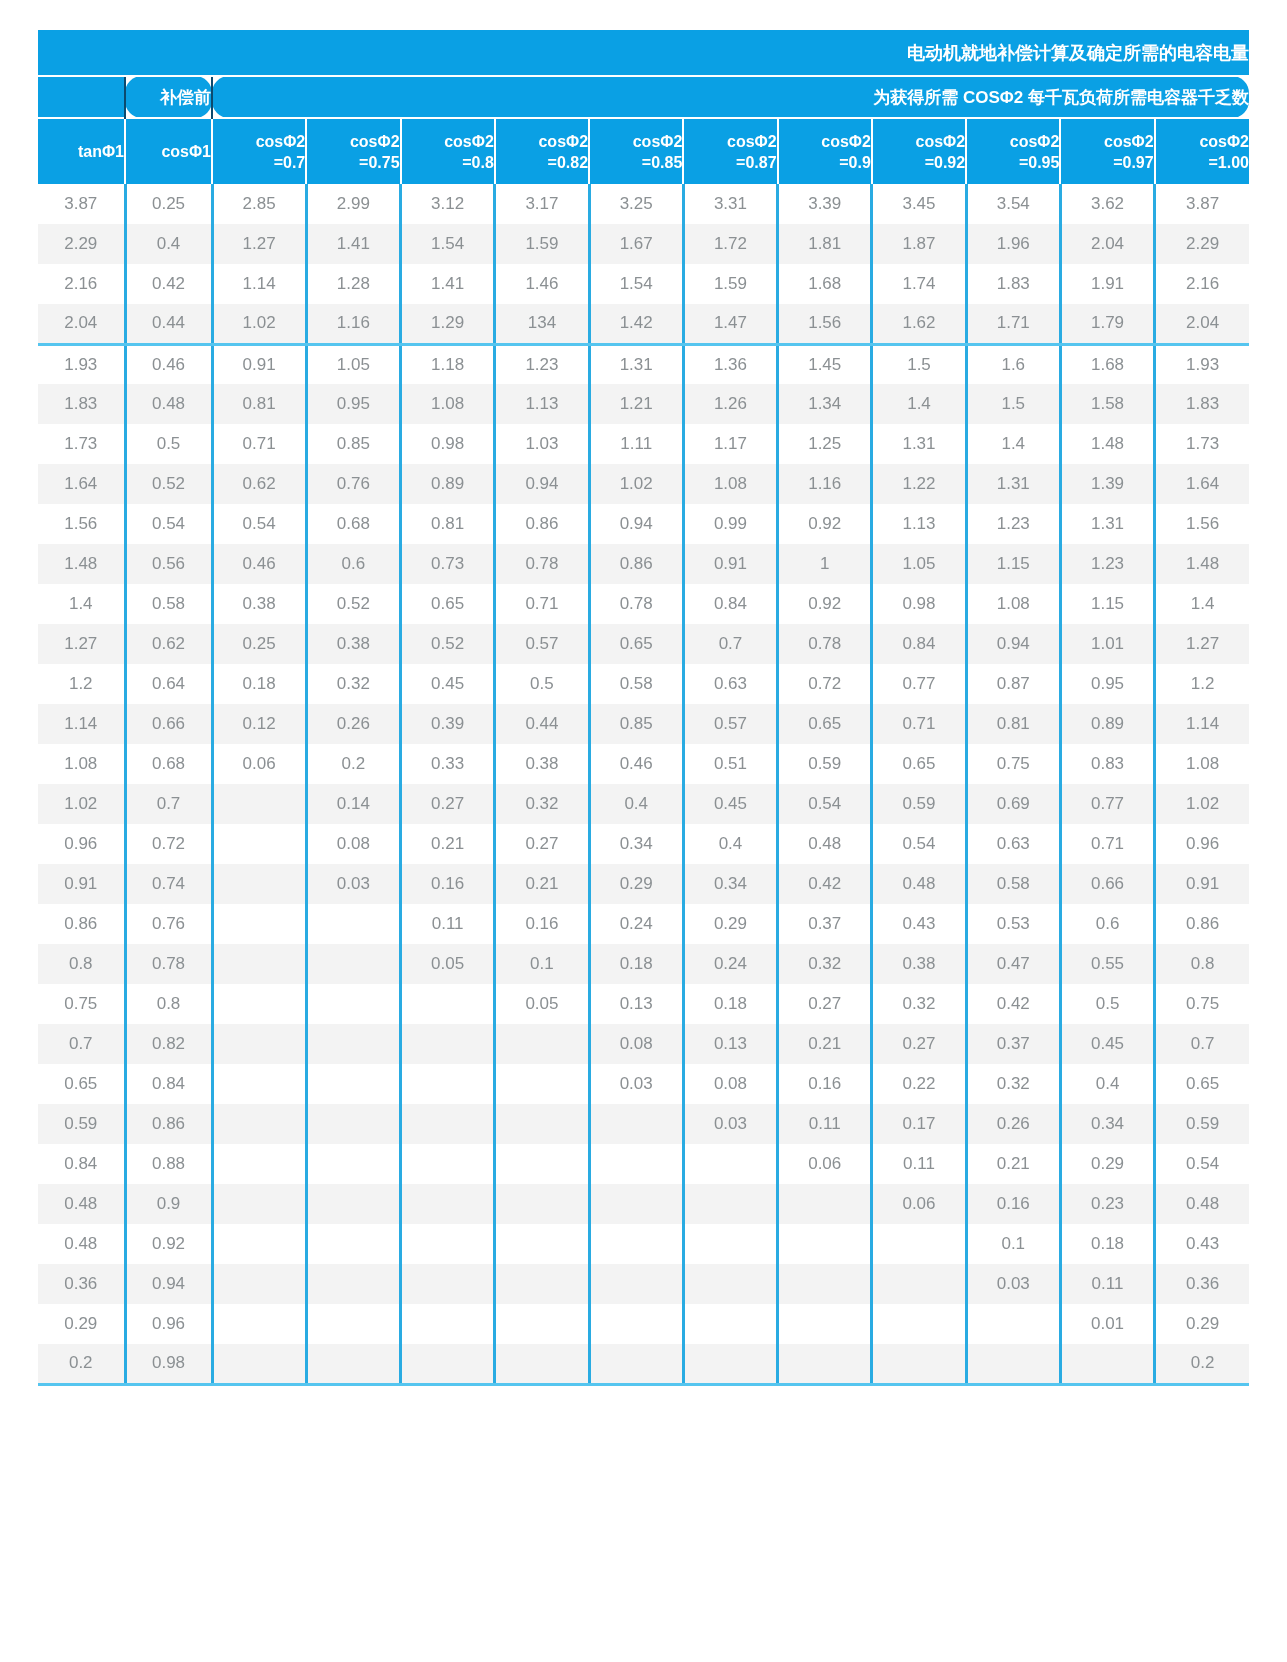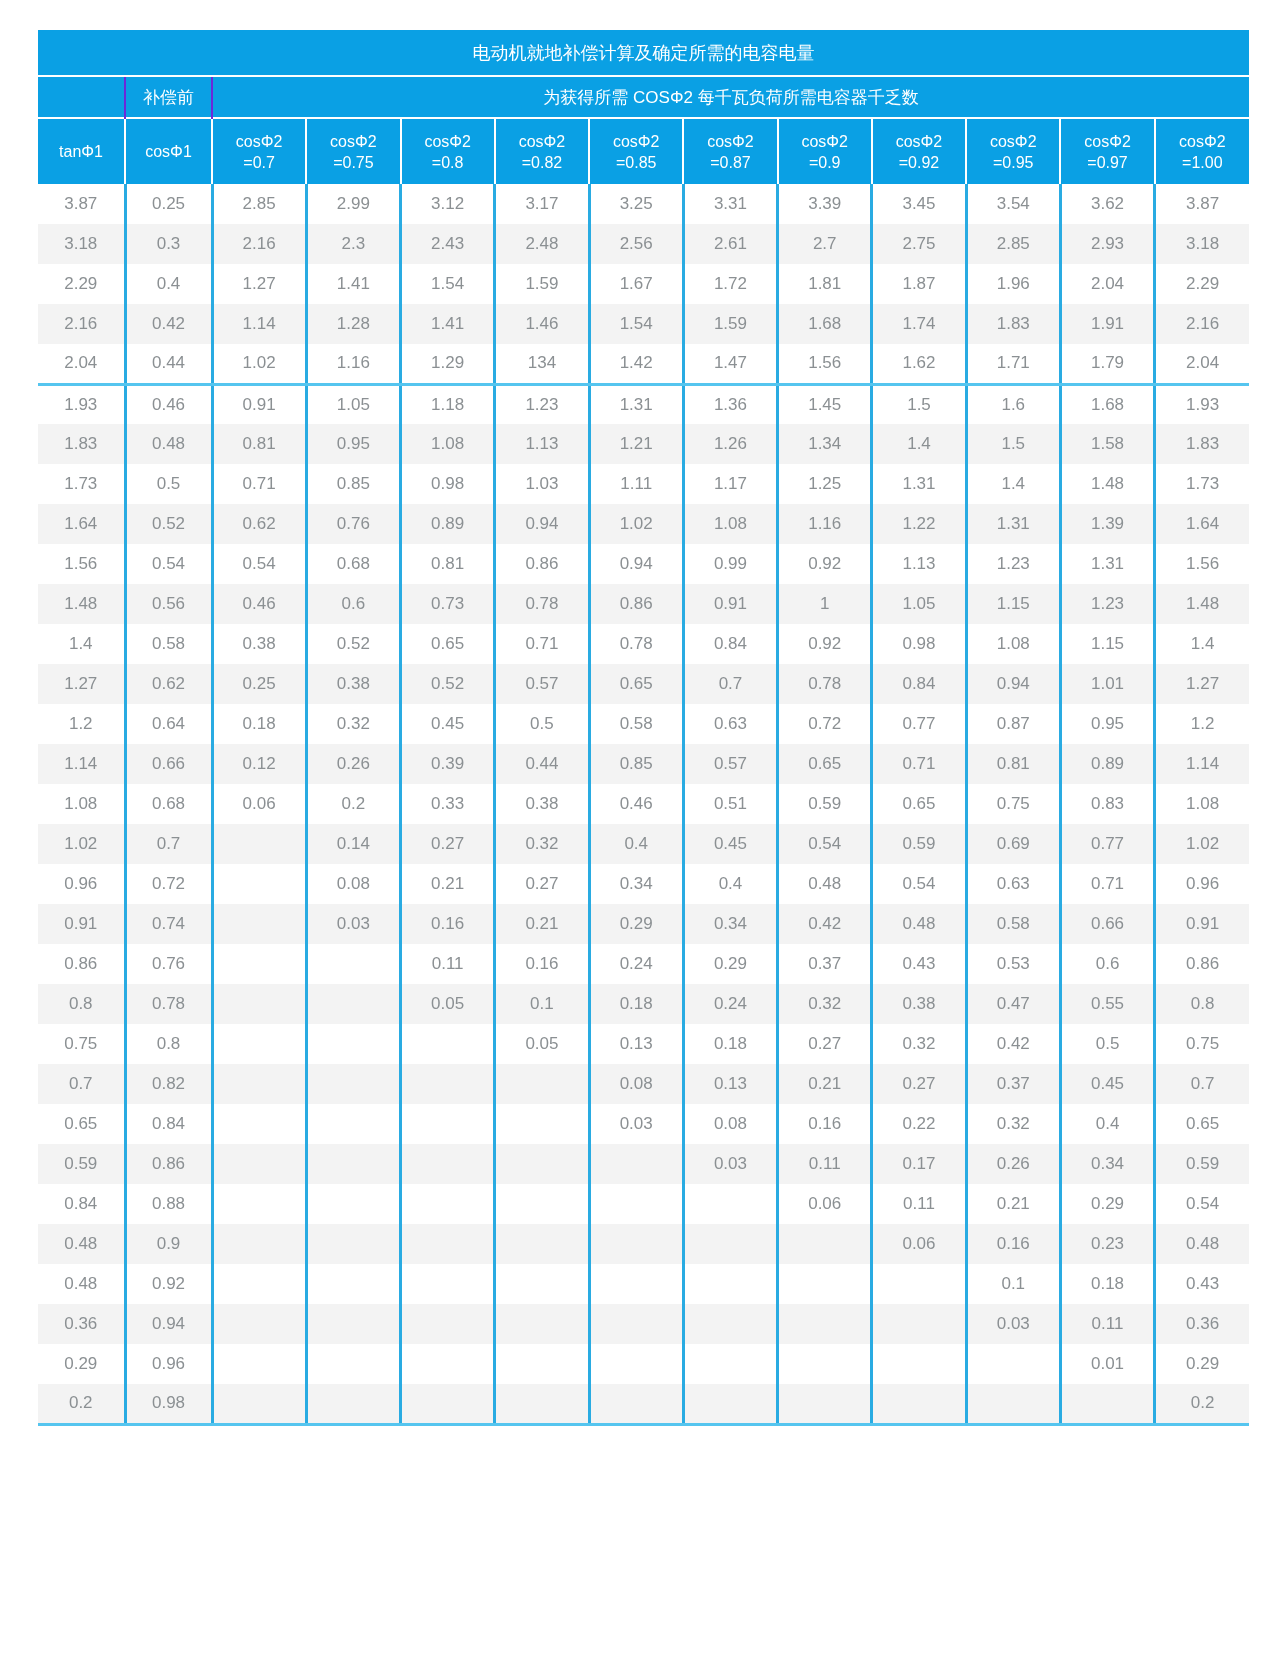--- a/index.html
+++ b/index.html
@@ -17,34 +17,34 @@
     width: 1211px;
     border-collapse: collapse;
     table-layout: fixed;
   }
   col.c-narrow { width: 87px; }
 
   
   thead th {
     background: #0aa0e4;
     color: #ffffff;
-    font-weight: normal;
-    text-align: center;
+    font-weight: bold;
+    text-align: right;
     vertical-align: middle;
   }
   tr.title-row th {
     height: 46px;
     font-size: 18px;
   }
   tr.group-row th {
     height: 42px;
     font-size: 17px;
     border-top: 2px solid #ffffff;
   }
-  tr.group-row th + th { border-left: 2px solid #6d28d9; }
+  tr.group-row th + th { border-left: 2px solid #0c4a6e; border-radius: 17px; }
   tr.cols-row th {
     height: 66px;
     font-size: 16px;
     line-height: 21px;
     border-top: 2px solid #ffffff;
   }
   tr.cols-row th + th { border-left: 2px solid #ffffff; }
 
   
   tbody td {
@@ -152,35 +152,20 @@
           <td>3.17</td>
           <td>3.25</td>
           <td>3.31</td>
           <td>3.39</td>
           <td>3.45</td>
           <td>3.54</td>
           <td>3.62</td>
           <td>3.87</td>
         </tr>
         <tr>
-          <td>3.18</td>
-          <td>0.3</td>
-          <td>2.16</td>
-          <td>2.3</td>
-          <td>2.43</td>
-          <td>2.48</td>
-          <td>2.56</td>
-          <td>2.61</td>
-          <td>2.7</td>
-          <td>2.75</td>
-          <td>2.85</td>
-          <td>2.93</td>
-          <td>3.18</td>
-        </tr>
-        <tr>
           <td>2.29</td>
           <td>0.4</td>
           <td>1.27</td>
           <td>1.41</td>
           <td>1.54</td>
           <td>1.59</td>
           <td>1.67</td>
           <td>1.72</td>
           <td>1.81</td>
           <td>1.87</td>

